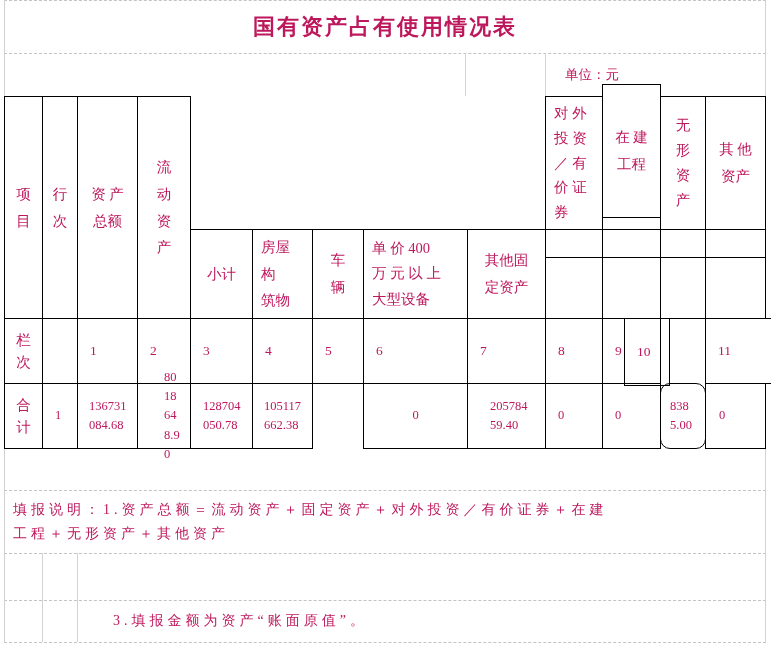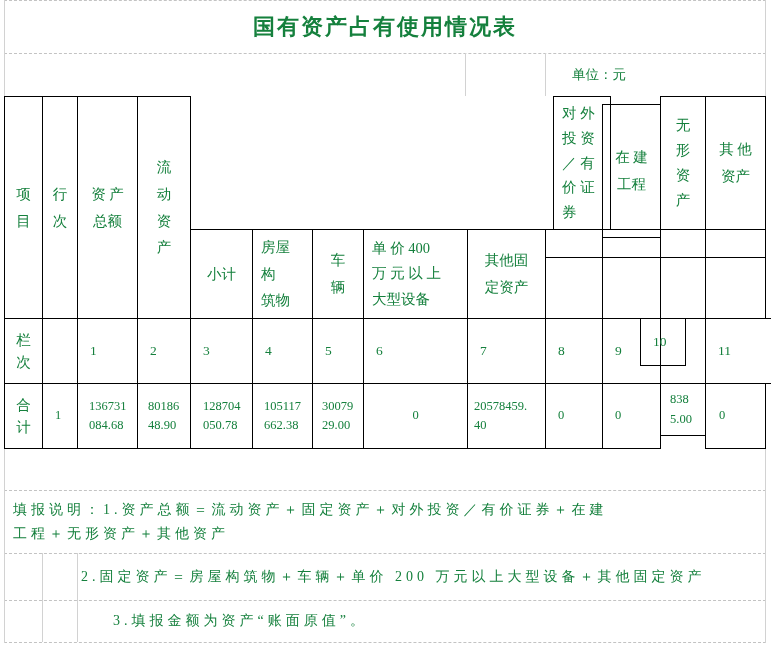--- a/index.html
+++ b/index.html
@@ -1,18 +1,18 @@
 <!DOCTYPE html>
 <html><head>
 <meta charset="utf-8">
 <style>
   html,body{margin:0;padding:0;background:#fff;}
   #canvas{
     position:relative;width:771px;height:645px;background:#ffffff;
-    font-family:"Liberation Serif","DejaVu Serif",serif;color:#15803d;overflow:hidden;
+    font-family:"Liberation Serif","DejaVu Serif",serif;color:#be185d;overflow:hidden;
   }
   
   .c{
     position:absolute;box-sizing:border-box;border:1px solid #000;
     display:flex;align-items:center;justify-content:center;
     text-align:center;white-space:pre-line;font-size:14.5px;line-height:1.85;
   }
   .lft{justify-content:flex-start;text-align:left;}
   .num{
     font-size:12.5px;line-height:1.55;white-space:normal;word-break:break-all;
@@ -25,21 +25,21 @@
   .hl{position:absolute;height:0;border-top:1px dashed #c3c3c3;}
   .vl{position:absolute;width:0;border-left:1px solid #d2d2d2;}
   
   .title{
     position:absolute;left:4px;top:0;width:762px;height:53px;
     display:flex;align-items:center;justify-content:center;
     font-size:22px;font-weight:bold;letter-spacing:2px;
   }
   .unit{
     position:absolute;left:545px;top:53px;width:221px;height:43px;
-    display:flex;align-items:center;padding-left:27px;box-sizing:border-box;font-size:13.5px;
+    display:flex;align-items:center;padding-left:20px;box-sizing:border-box;font-size:13.5px;
   }
   .note{
     position:absolute;box-sizing:border-box;display:flex;align-items:center;
     font-size:14px;letter-spacing:4px;line-height:24px;
   }
 </style>
 </head>
 <body>
 
 <div id="canvas">
@@ -78,26 +78,26 @@
 筑物</div>
   <div class="c" style="left:190px;top:229px;width:63px;height:90px;">小计</div>
   <div class="c" style="left:312px;top:229px;width:52px;height:90px;">车
 辆</div>
   <div class="c lft" style="left:363px;top:229px;width:105px;height:90px;padding-left:8px;line-height:1.75;">单 价 400
 万 元 以 上
 大型设备</div>
   <div class="c" style="left:467px;top:229px;width:79px;height:90px;">其他固
 定资产</div>
 
-  <div class="c lft tall5" style="left:545px;top:96px;width:58px;height:134px;padding-left:8px;line-height:1.72;margin-left:8px;">对 外
+  <div class="c lft tall5" style="left:545px;top:96px;width:58px;height:134px;padding-left:8px;line-height:1.72;">对 外
 投 资
 ／ 有
 价 证
 券</div>
-  <div class="c" style="left:602px;top:104px;width:59px;height:134px;font-family:Liberation Serif, serif;">在 建
+  <div class="c" style="left:602px;top:84px;width:59px;height:134px;font-family:Liberation Serif, serif;">在 建
 工程</div>
   <div class="c" style="left:660px;top:96px;width:46px;height:134px;line-height:1.72;">无
 形
 资
 产</div>
   <div class="c" style="left:705px;top:96px;width:61px;height:134px;">其 他
 资产</div>
 
   <div class="c" style="left:545px;top:229px;width:58px;height:29px;"></div>
   <div class="c" style="left:602px;top:229px;width:59px;height:29px;"></div>
@@ -113,35 +113,33 @@
   <div class="c" style="left:42px;top:318px;width:36px;height:66px;"></div>
   <div class="c idx" style="left:77px;top:318px;width:61px;height:66px;">1</div>
   <div class="c idx" style="left:137px;top:318px;width:54px;height:66px;">2</div>
   <div class="c idx" style="left:190px;top:318px;width:63px;height:66px;">3</div>
   <div class="c idx" style="left:252px;top:318px;width:61px;height:66px;">4</div>
   <div class="c idx" style="left:312px;top:318px;width:52px;height:66px;">5</div>
   <div class="c idx" style="left:363px;top:318px;width:105px;height:66px;">6</div>
   <div class="c idx" style="left:467px;top:318px;width:79px;height:66px;">7</div>
   <div class="c idx" style="left:545px;top:318px;width:58px;height:66px;">8</div>
   <div class="c idx" style="left:602px;top:318px;width:59px;height:66px;">9</div>
-  <div class="c idx" style="left:640px;top:318px;width:46px;height:48px;">10</div>
+  <div class="c idx" style="left:624px;top:318px;width:46px;height:68px;">10</div>
   <div class="c idx" style="left:705px;top:318px;width:83px;height:66px;">11</div>
 
   <div class="c" style="left:4px;top:383px;width:39px;height:66px;line-height:1.55;">合
 计</div>
   <div class="c num" style="left:42px;top:383px;width:36px;height:66px;padding-left:12px;">1</div>
   <div class="c num" style="left:77px;top:383px;width:61px;height:66px;padding-left:11px;padding-right:10px;">136731084.68</div>
-  <div class="c num" style="left:137px;top:383px;width:54px;height:66px;padding-left:10px;padding-right:10px;">8018648.90</div>
+  <div class="c num" style="left:137px;top:383px;width:54px;height:66px;padding-left:26px;padding-right:10px;">8018648.90</div>
   <div class="c num" style="left:190px;top:383px;width:63px;height:66px;padding-left:12px;padding-right:11px;">128704050.78</div>
   <div class="c num" style="left:252px;top:383px;width:61px;height:66px;padding-left:11px;padding-right:10px;">105117662.38</div>
-  <div class="c num" style="left:312px;top:383px;width:52px;height:66px;padding-left:9px;padding-right:9px;">3007929.00</div>
   <div class="c num numc" style="left:363px;top:383px;width:105px;height:66px;">0</div>
-  <div class="c num" style="left:467px;top:383px;width:79px;height:66px;padding-left:6px;padding-right:16px;">20578459.40</div>
+  <div class="c num" style="left:467px;top:383px;width:79px;height:66px;padding-left:22px;padding-right:16px;">20578459.40</div>
   <div class="c num" style="left:545px;top:383px;width:58px;height:66px;padding-left:12px;">0</div>
   <div class="c num" style="left:602px;top:383px;width:59px;height:66px;padding-left:12px;">0</div>
-  <div class="c num" style="left:660px;top:383px;width:46px;height:53px;padding-left:9px;padding-right:9px;">8385.00</div>
+  <div class="c num" style="left:660px;top:383px;width:46px;height:66px;padding-left:9px;padding-right:9px;border-radius:10px;">8385.00</div>
   <div class="c num" style="left:705px;top:383px;width:61px;height:66px;padding-left:13px;">0</div>
 
   <div class="note" style="left:4px;top:490px;width:620px;height:63px;padding-left:9px;padding-right:8px;">填报说明：1.资产总额＝流动资产＋固定资产＋对外投资／有价证券＋在建工程＋无形资产＋其他资产</div>
-  <div class="note" style="left:77px;top:553px;width:688px;height:47px;padding-left:4px;">2.固定资产＝房屋构筑物＋车辆＋单价 200 万元以上大型设备＋其他固定资产</div>
   <div class="note" style="left:77px;top:600px;width:688px;height:42px;padding-left:16px;margin-left:20px;">3.填报金额为资产“账面原值”。</div>
 
 </div>
 
 </body></html>

